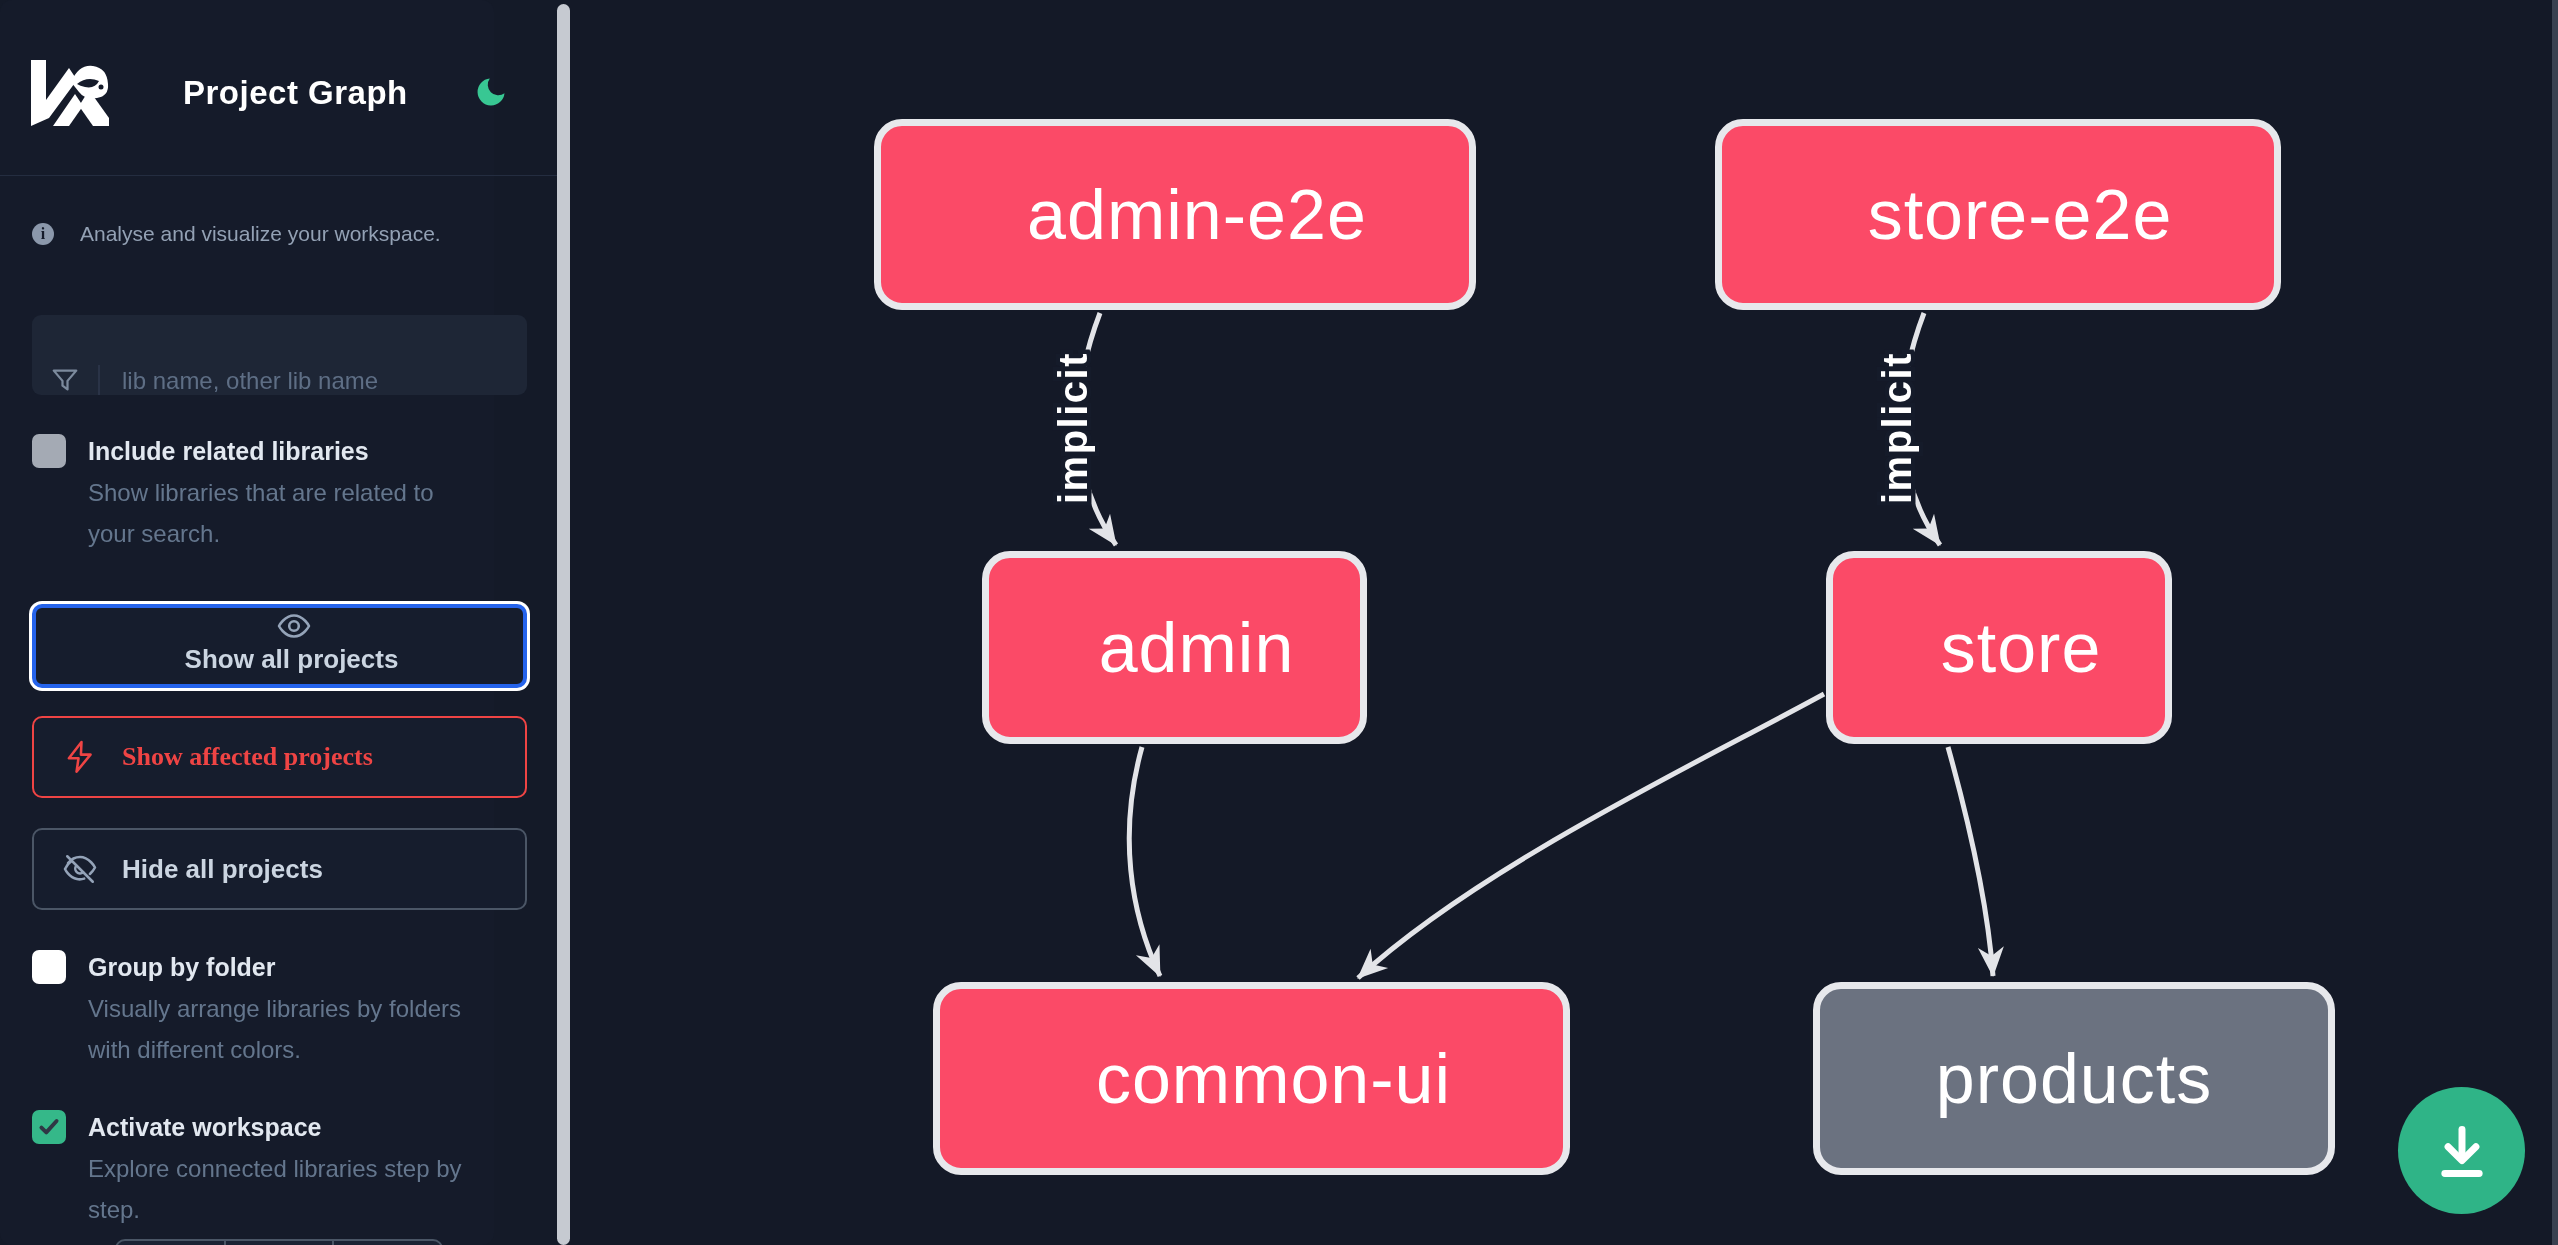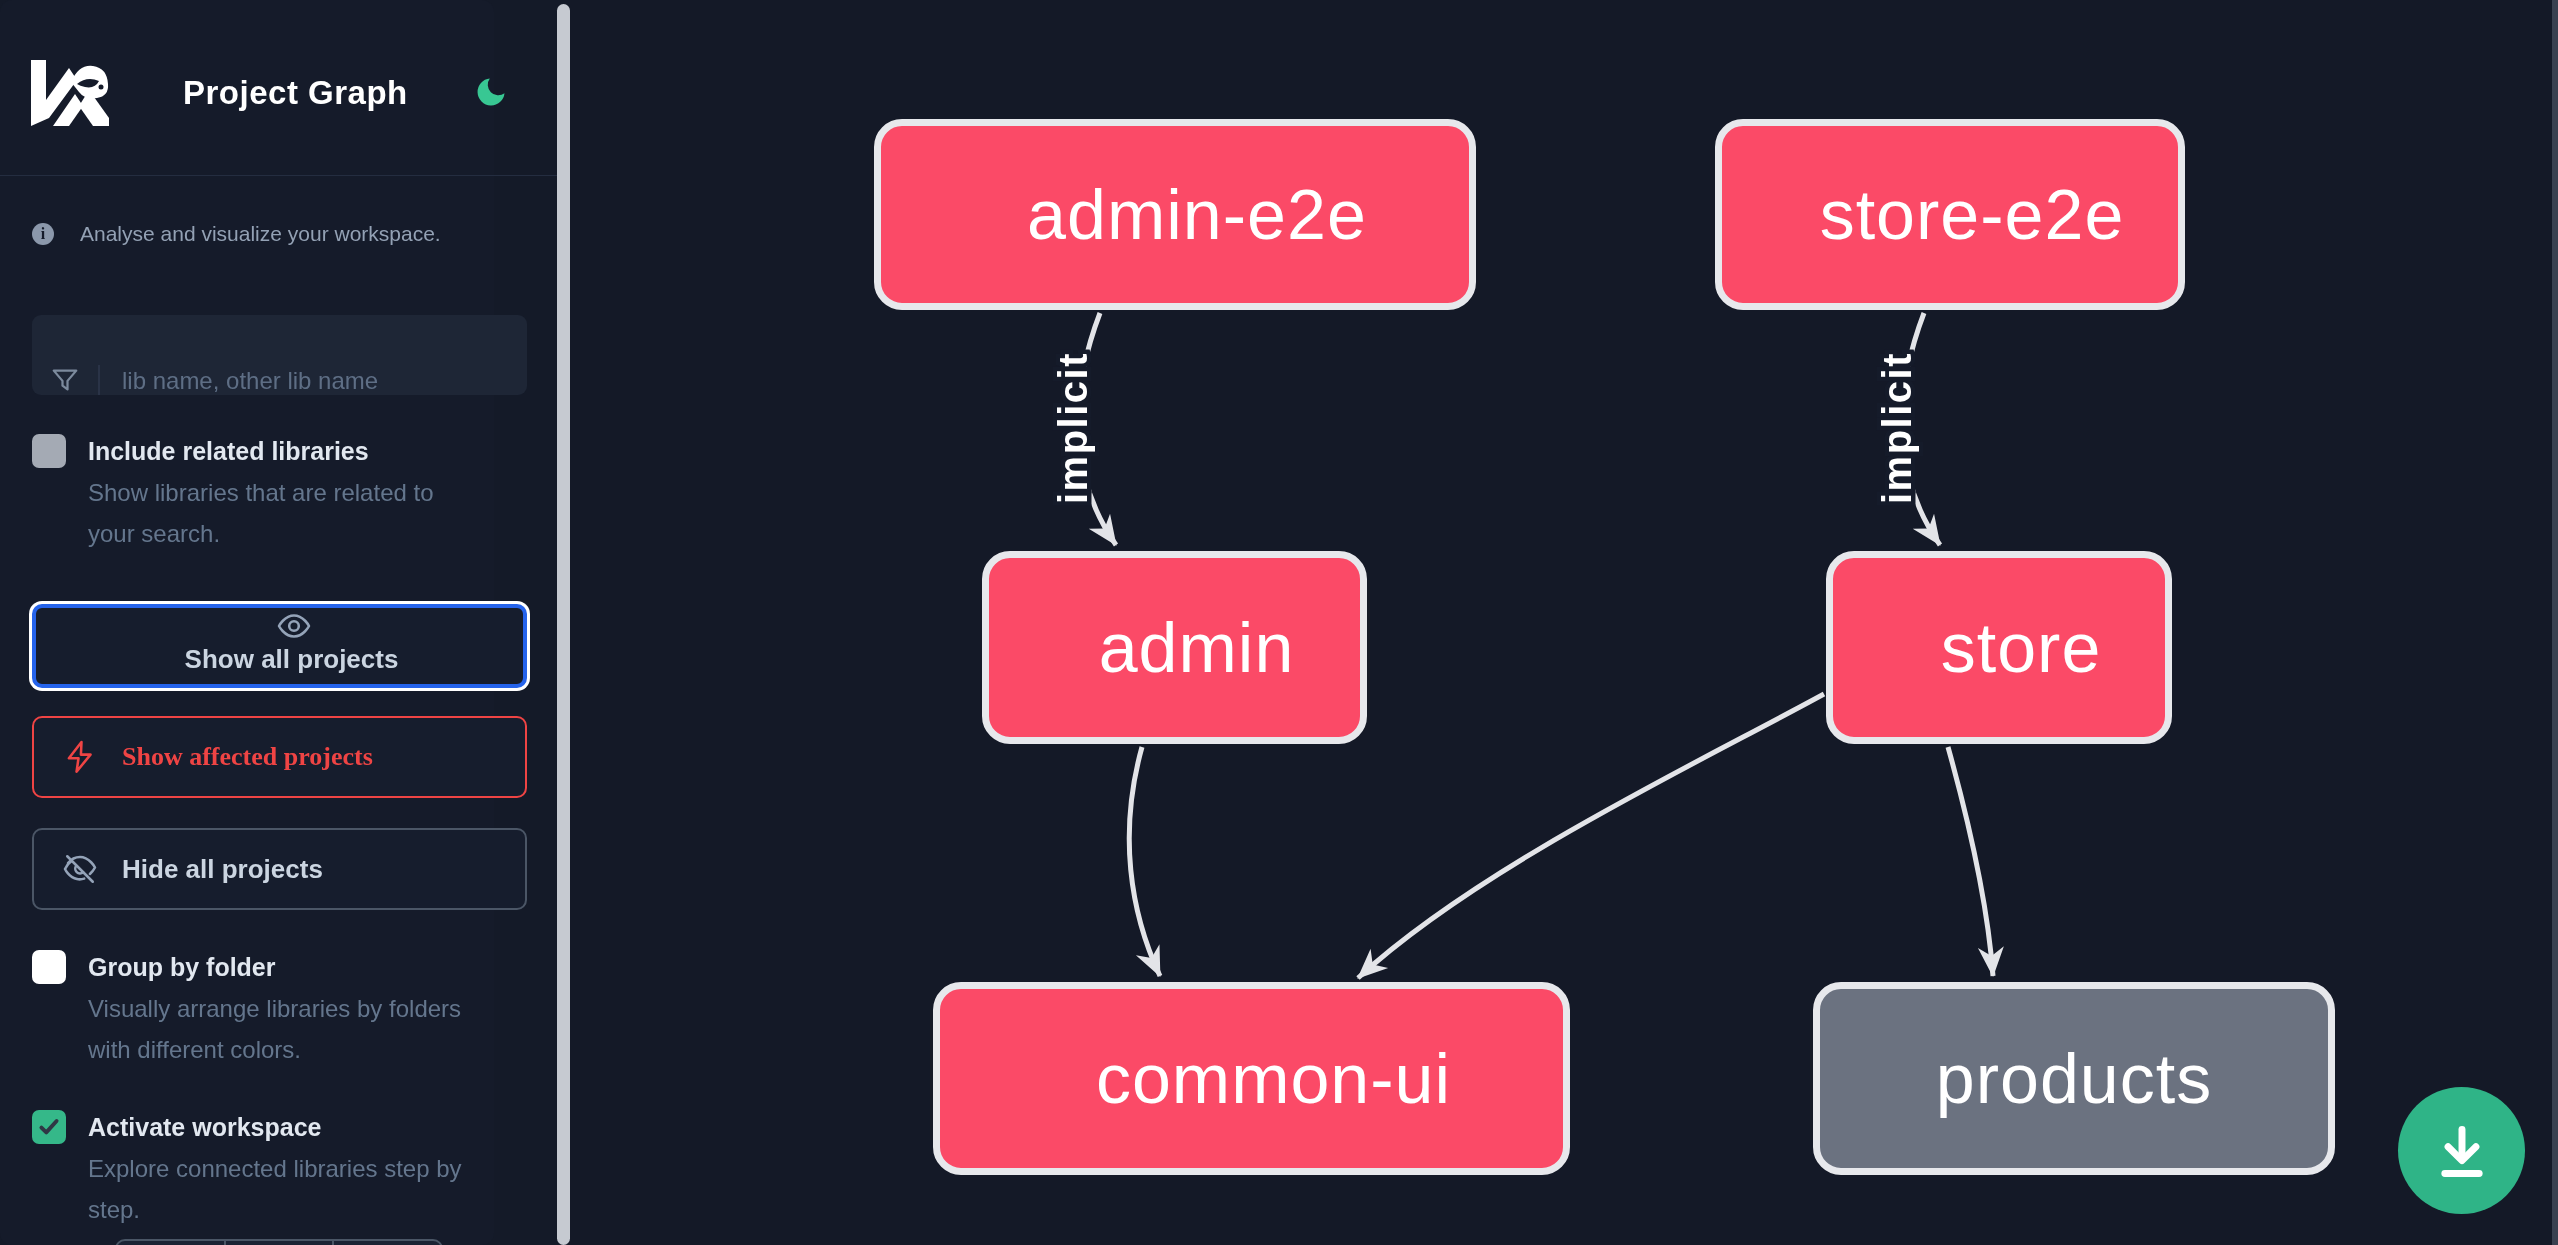--- a/index.html
+++ b/index.html
@@ -174,21 +174,21 @@
   <path d="M 1100 313 C 1066 402 1072 482 1116 545" fill="none" stroke="#e3e4e8" stroke-width="5" marker-end="url(#arrow)"></path>
       <text x="1076" y="428" transform="rotate(-90 1076 428)" text-anchor="middle" dominant-baseline="middle" font-size="40" font-weight="600" fill="#ffffff" stroke="#151b2a" stroke-width="9" paint-order="stroke" letter-spacing="1.5">implicit</text>
       <path d="M 1924 313 C 1890 402 1896 482 1940 545" fill="none" stroke="#e3e4e8" stroke-width="5" marker-end="url(#arrow)"></path>
       <text x="1900" y="428" transform="rotate(-90 1900 428)" text-anchor="middle" dominant-baseline="middle" font-size="40" font-weight="600" fill="#ffffff" stroke="#151b2a" stroke-width="9" paint-order="stroke" letter-spacing="1.5">implicit</text>
       <path d="M 1142 747 C 1118 833 1130 912 1160 976" fill="none" stroke="#e3e4e8" stroke-width="5" marker-end="url(#arrow)"></path>
       <path d="M 1824 694 C 1696 764 1480 866 1358 978" fill="none" stroke="#e3e4e8" stroke-width="5" marker-end="url(#arrow)"></path>
       <path d="M 1948 747 C 1972 833 1988 907 1993 976" fill="none" stroke="#e3e4e8" stroke-width="5" marker-end="url(#arrow)"></path>
     </svg>
   <div id="nodes-layer">
       <div class="node node-affected" style="left: 874px; top: 119px; width: 602px; height: 191px;">admin-e2e</div>
-      <div class="node node-affected" style="left: 1715px; top: 119px; width: 470px; height: 191px;">store-e2e</div>
+      <div class="node node-affected" style="left: 1715px; top: 119px; width: 566px; height: 191px;">store-e2e</div>
       <div class="node node-affected" style="left: 982px; top: 551px; width: 385px; height: 193px;">admin</div>
       <div class="node node-affected" style="left: 1826px; top: 551px; width: 346px; height: 193px;">store</div>
       <div class="node node-affected" style="left: 933px; top: 982px; width: 637px; height: 193px;">common-ui</div>
       <div class="node node-unaffected" style="left: 1813px; top: 982px; width: 522px; height: 193px;">products</div>
     </div>
 
   <div class="win-scrollbar"></div>
 
   <div class="fab">
     <svg width="60" height="60" viewBox="0 0 56 56" fill="none" stroke="#ffffff" stroke-width="6.5" stroke-linecap="round" stroke-linejoin="round">

